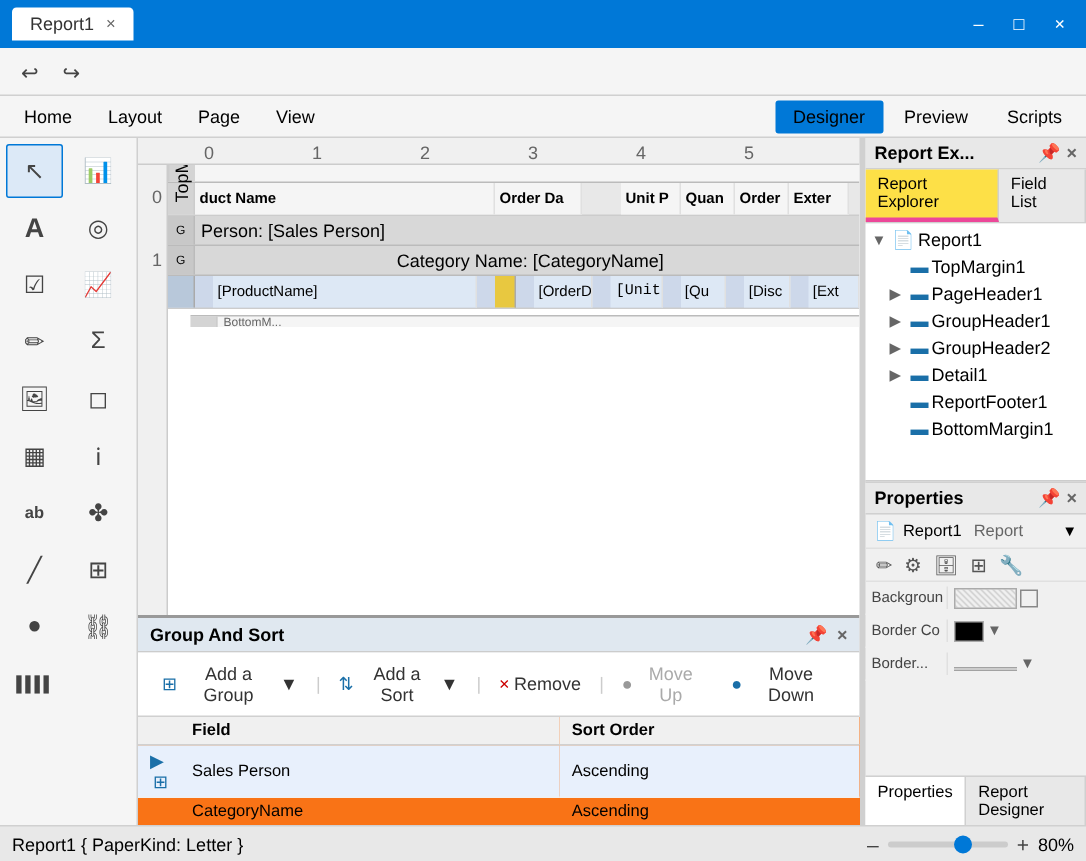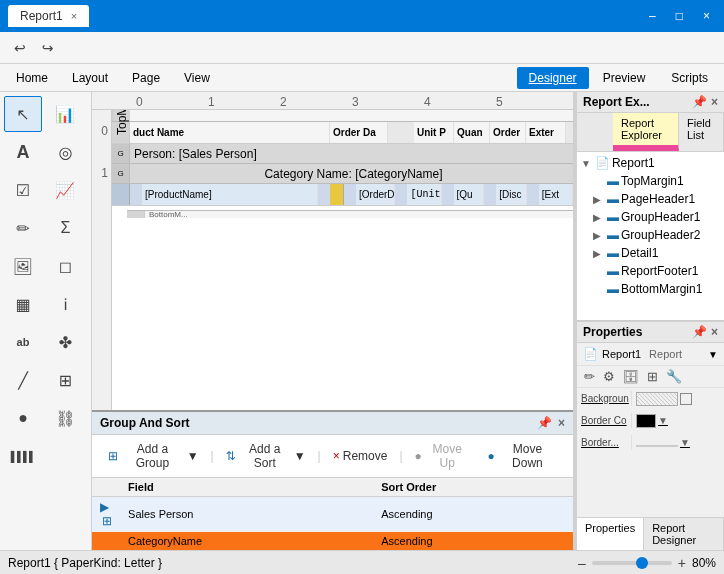--- a/index.html
+++ b/index.html
@@ -63,24 +63,23 @@
       padding: 0 4px;
       border-bottom: 1px solid #d0d0d0;
     }
     .menu-item {
       padding: 4px 12px;
       cursor: pointer;
       border-radius: 2px;
     }
     .menu-item-active {
       background: #0078d7;
-      color: #ffffff;
+      color: #000000;
       padding: 4px 12px;
       border-radius: 2px;
-      text-decoration: underline;
     }
     .menu-right {
       margin-left: auto;
       display: flex;
       gap: 2px;
     }
     .menu-right .menu-item { font-size: 12px; }
 
     
     .toolbox {
@@ -184,23 +183,22 @@
       background: #e8e8e8;
       border-bottom: 1px solid #d0d0d0;
     }
     .panel-tab {
       padding: 4px 8px;
       cursor: pointer;
       font-size: 11px;
       border-right: 1px solid #d0d0d0;
     }
     .panel-tab.active {
-      background: #fef9c3;
-      border-bottom: 6px solid #ec4899;
-      margin-left: 36px;
+      background: #fde047;
+      border-bottom: 3px solid #ec4899;
     }
     .panel-header {
       background: #e8e8e8;
       padding: 3px 6px;
       font-size: 11px;
       font-weight: bold;
       display: flex;
       align-items: center;
       justify-content: space-between;
       border-bottom: 1px solid #d0d0d0;
@@ -262,21 +260,20 @@
       font-size: 13px;
       color: #555;
       cursor: pointer;
       padding: 1px 3px;
     }
     .props-row {
       display: flex;
       align-items: center;
       border-bottom: 1px solid #f0f0f0;
       min-height: 22px;
-      text-decoration: underline;
     }
     .props-name {
       width: 55px;
       padding: 2px 4px;
       font-size: 10px;
       color: #444;
       border-right: 1px solid #e0e0e0;
       flex-shrink: 0;
       overflow: hidden;
       white-space: nowrap;

